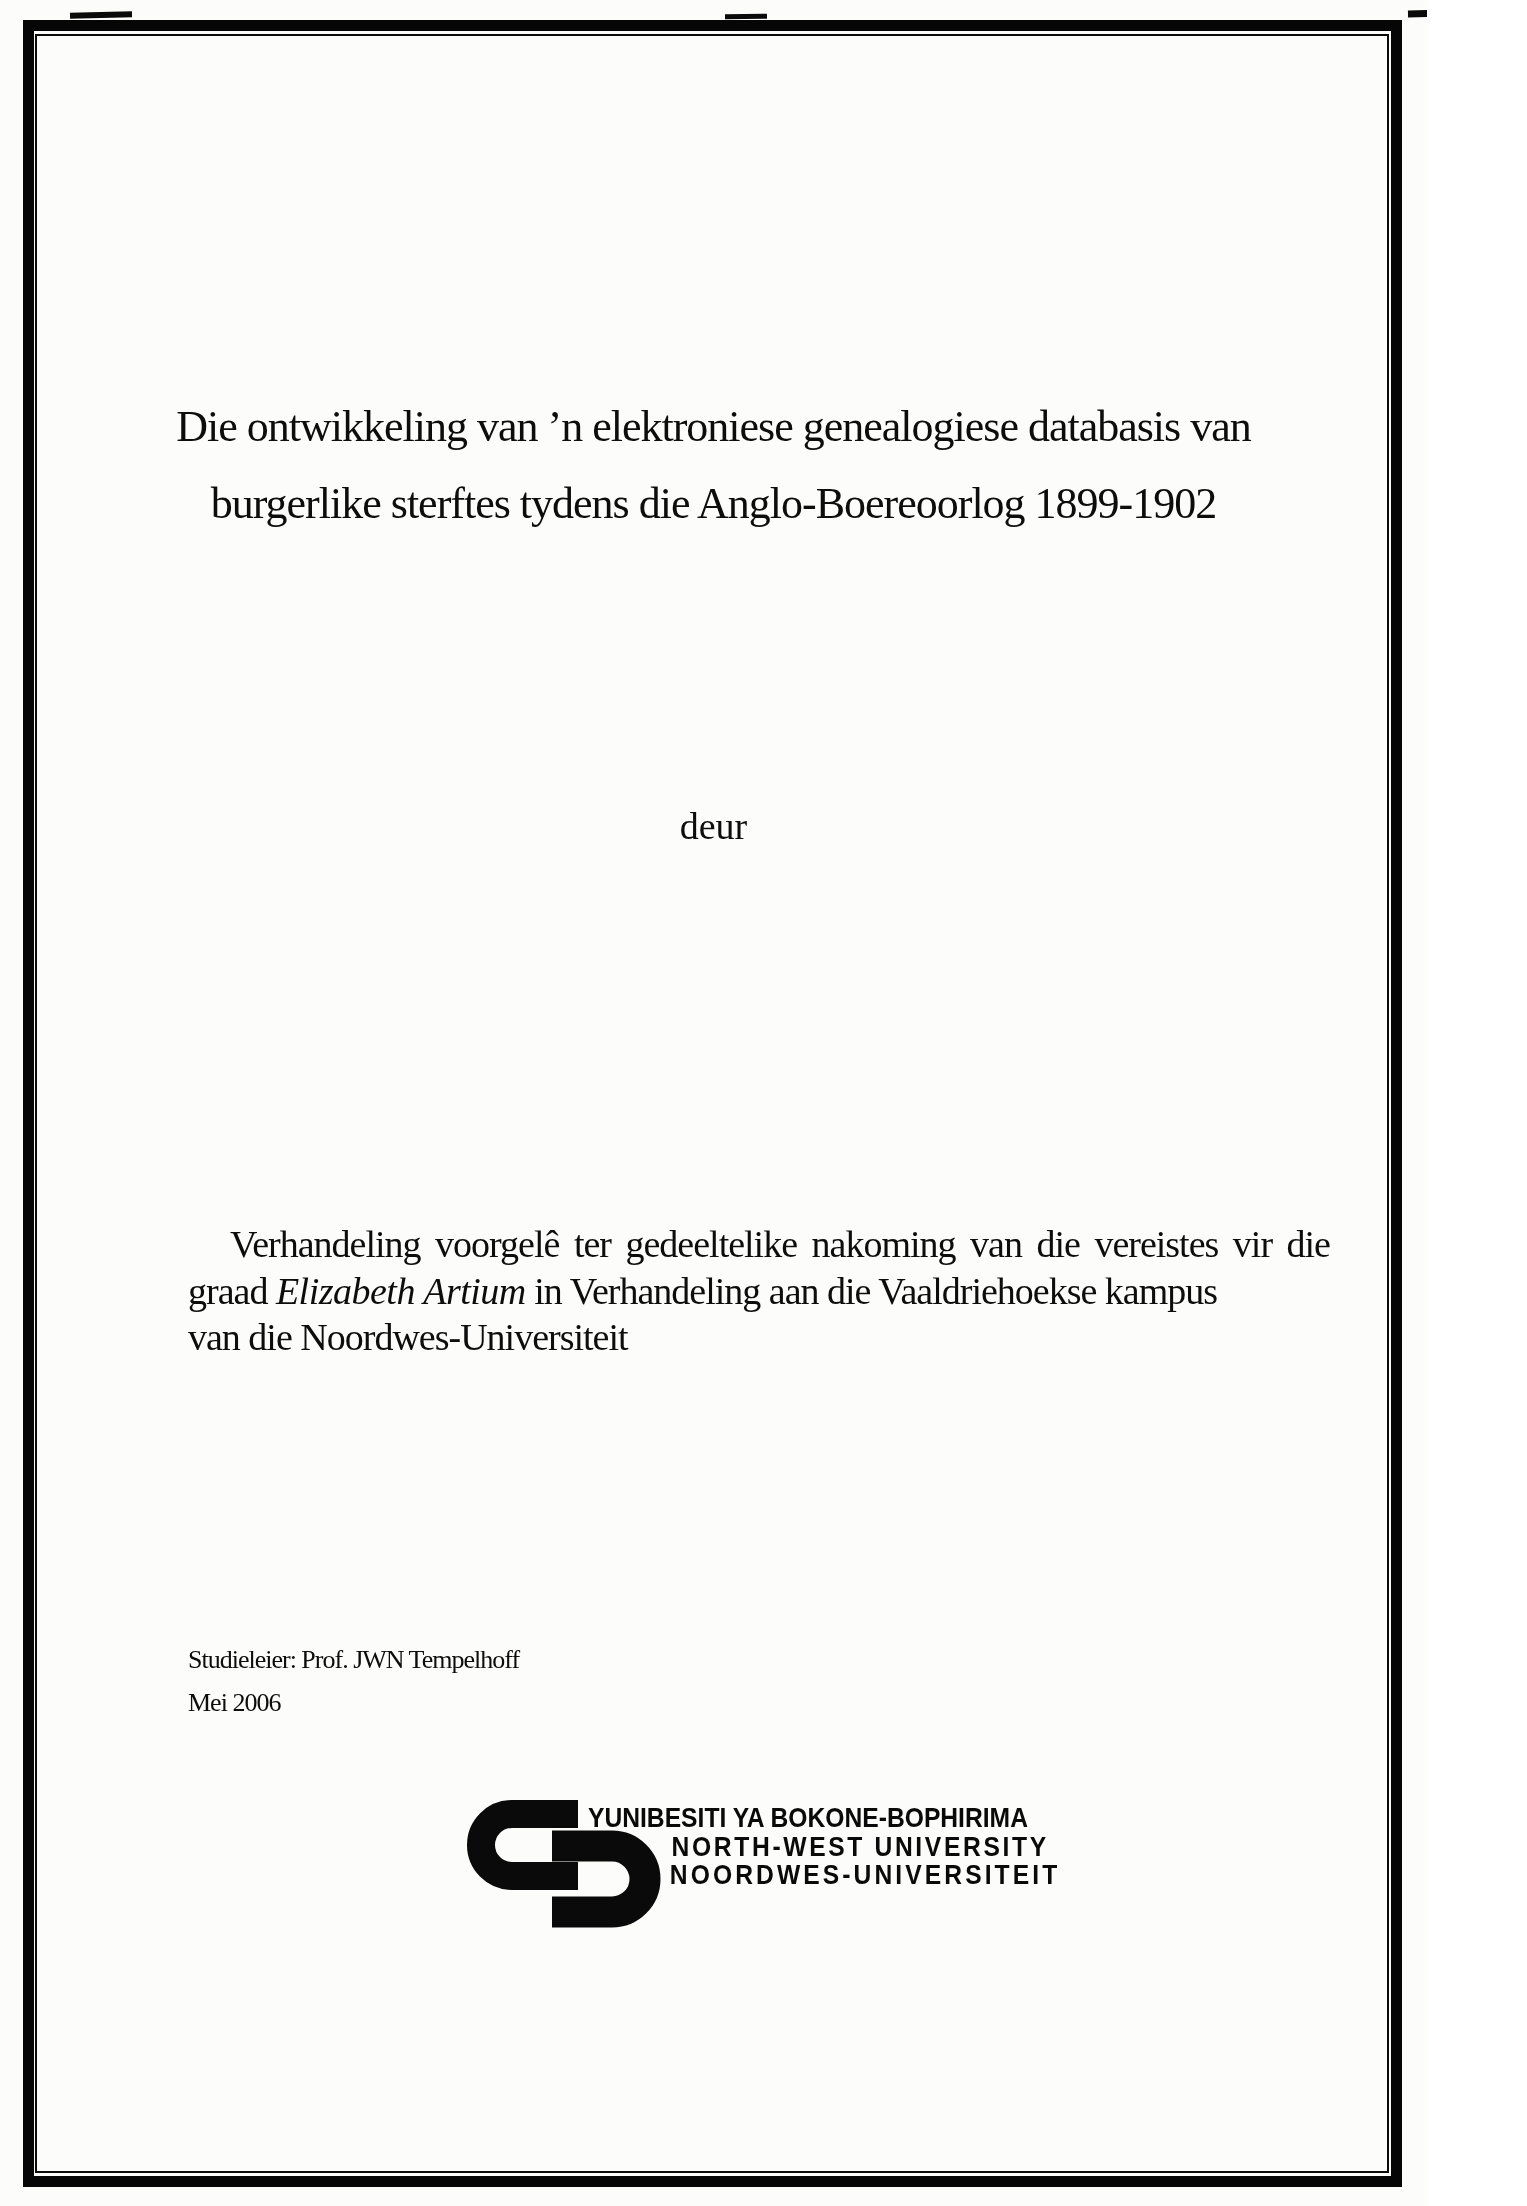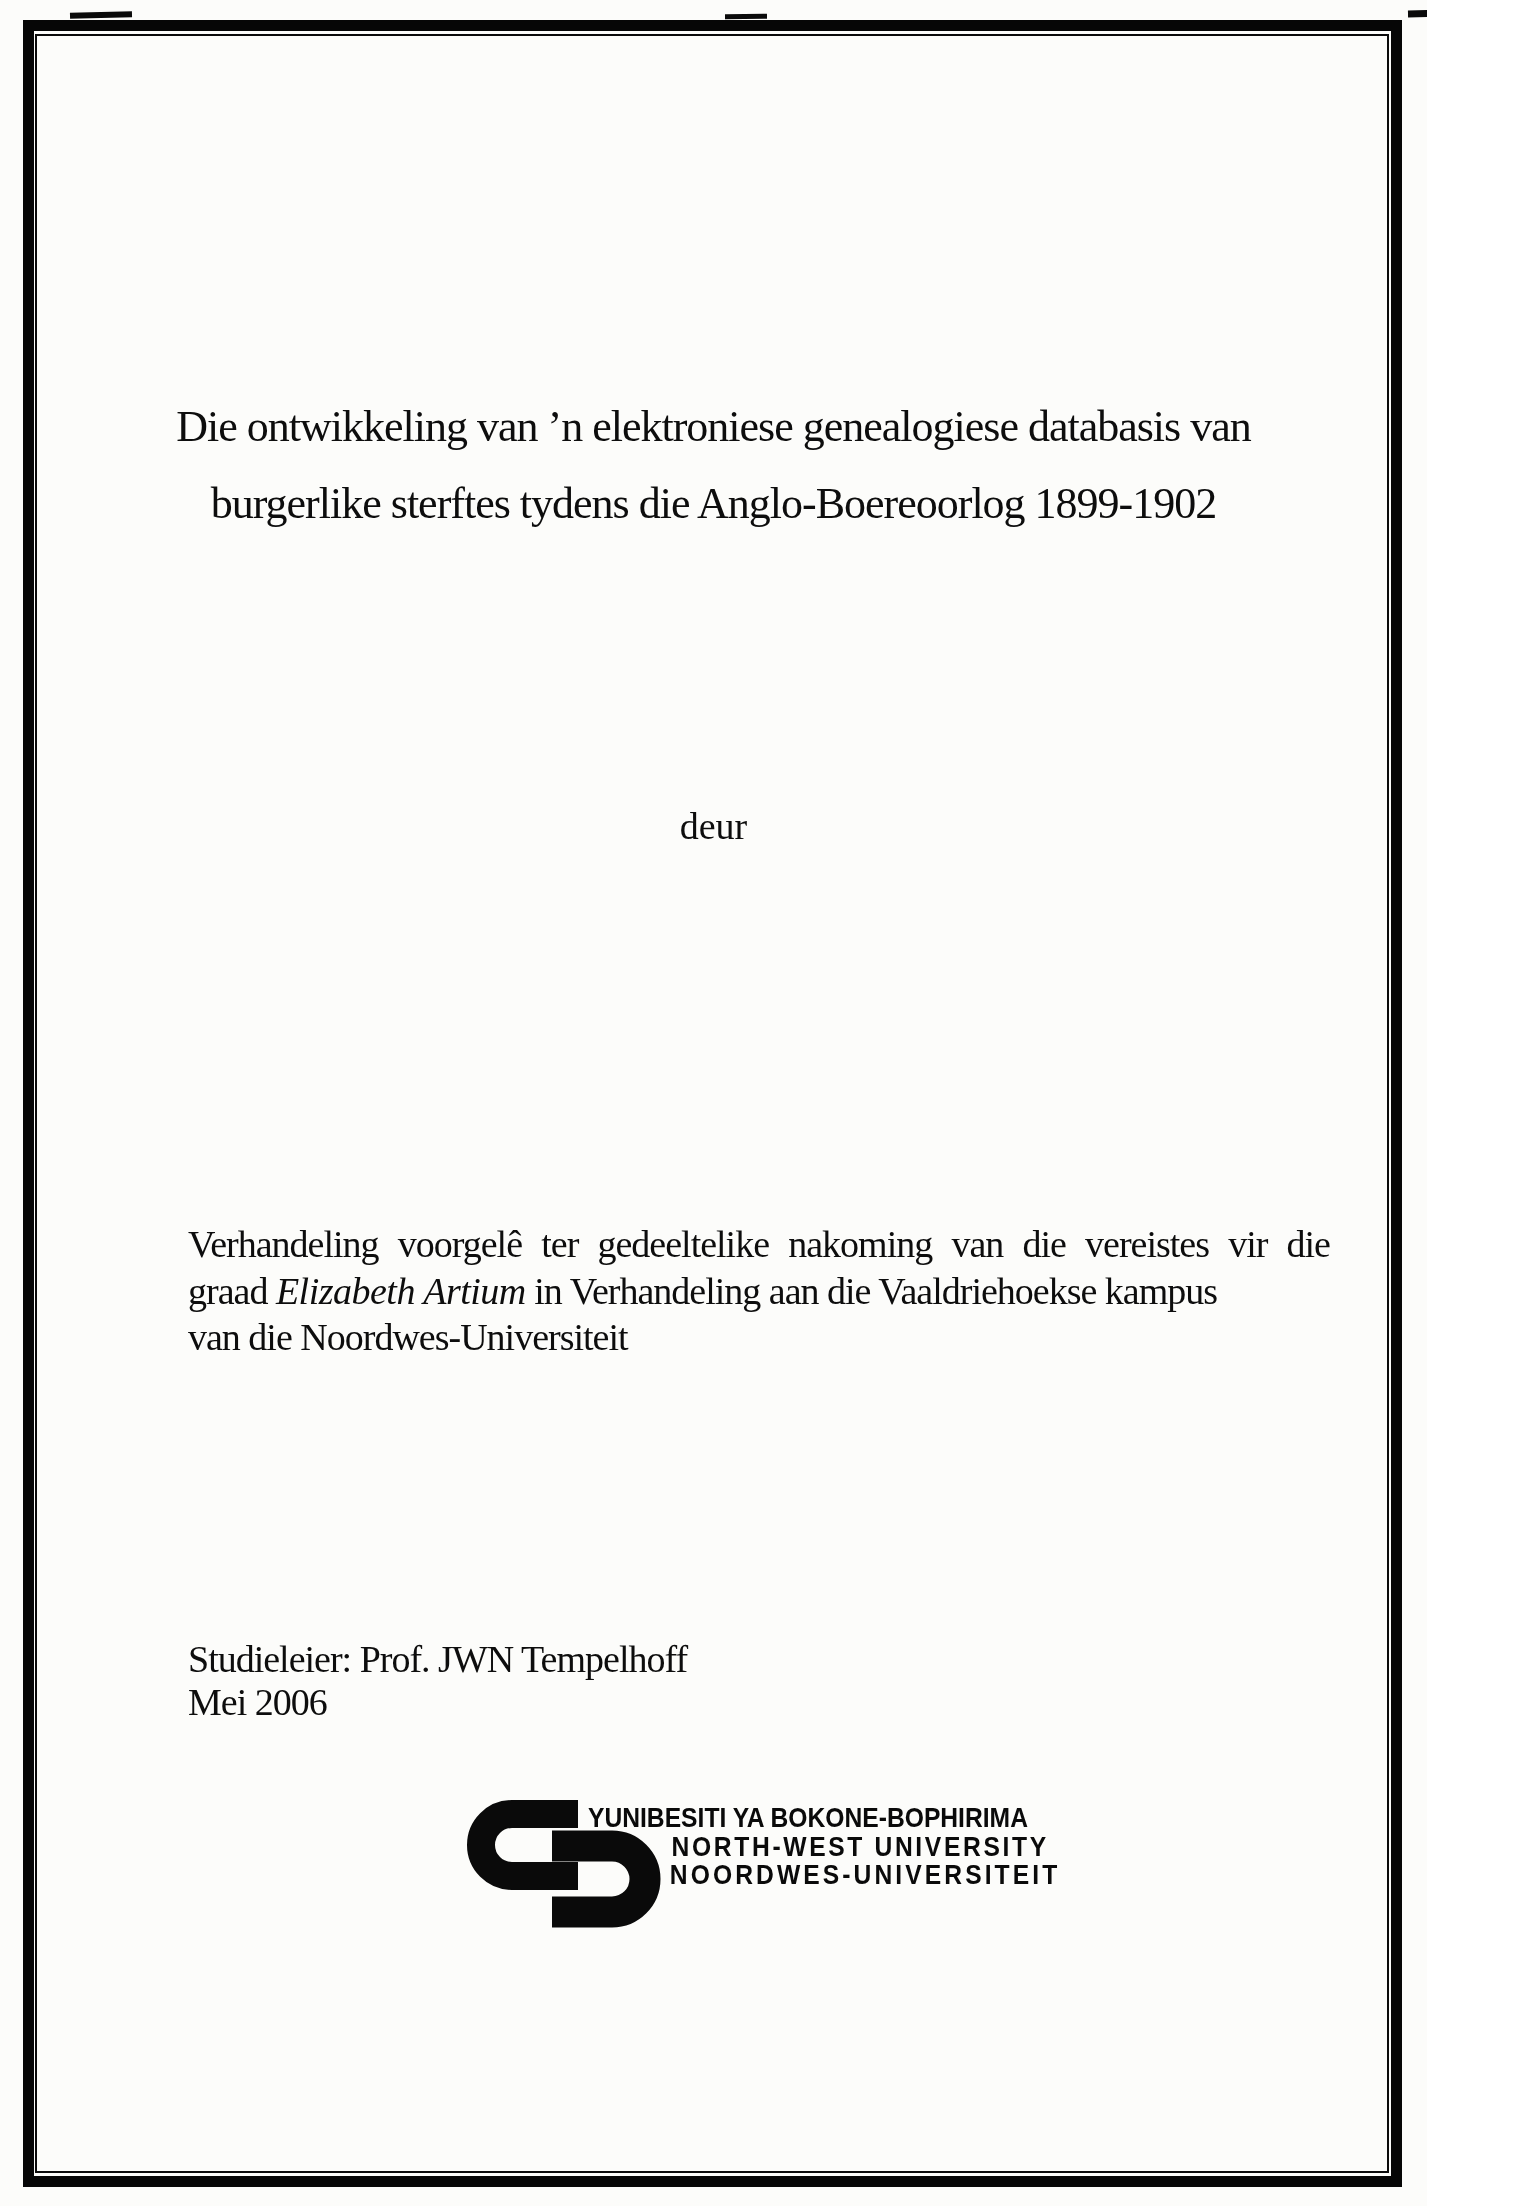--- a/index.html
+++ b/index.html
@@ -59,28 +59,28 @@
   }
 
   
   .declaration {
     position: absolute;
     left: 188px; width: 1142px; top: 1221px;
     font-size: 38px;
     letter-spacing: -1px;
     line-height: 46.5px;
   }
-  .decl-line1 { text-align: justify; text-align-last: justify; }
+  .decl-line1 { text-align: justify; text-align-last: justify; margin-left: 42px; }
   .declaration i { letter-spacing: -0.5px; }
 
   
   .supervisor {
     position: absolute;
     left: 188px; top: 1638px;
-    font-size: 38px;
+    font-size: 26px;
     letter-spacing: -1px;
     line-height: 43px;
   }
 
   
   .logo-mark {
     position: absolute;
     left: 467px; top: 1800px;
   }
   .logo-text {

